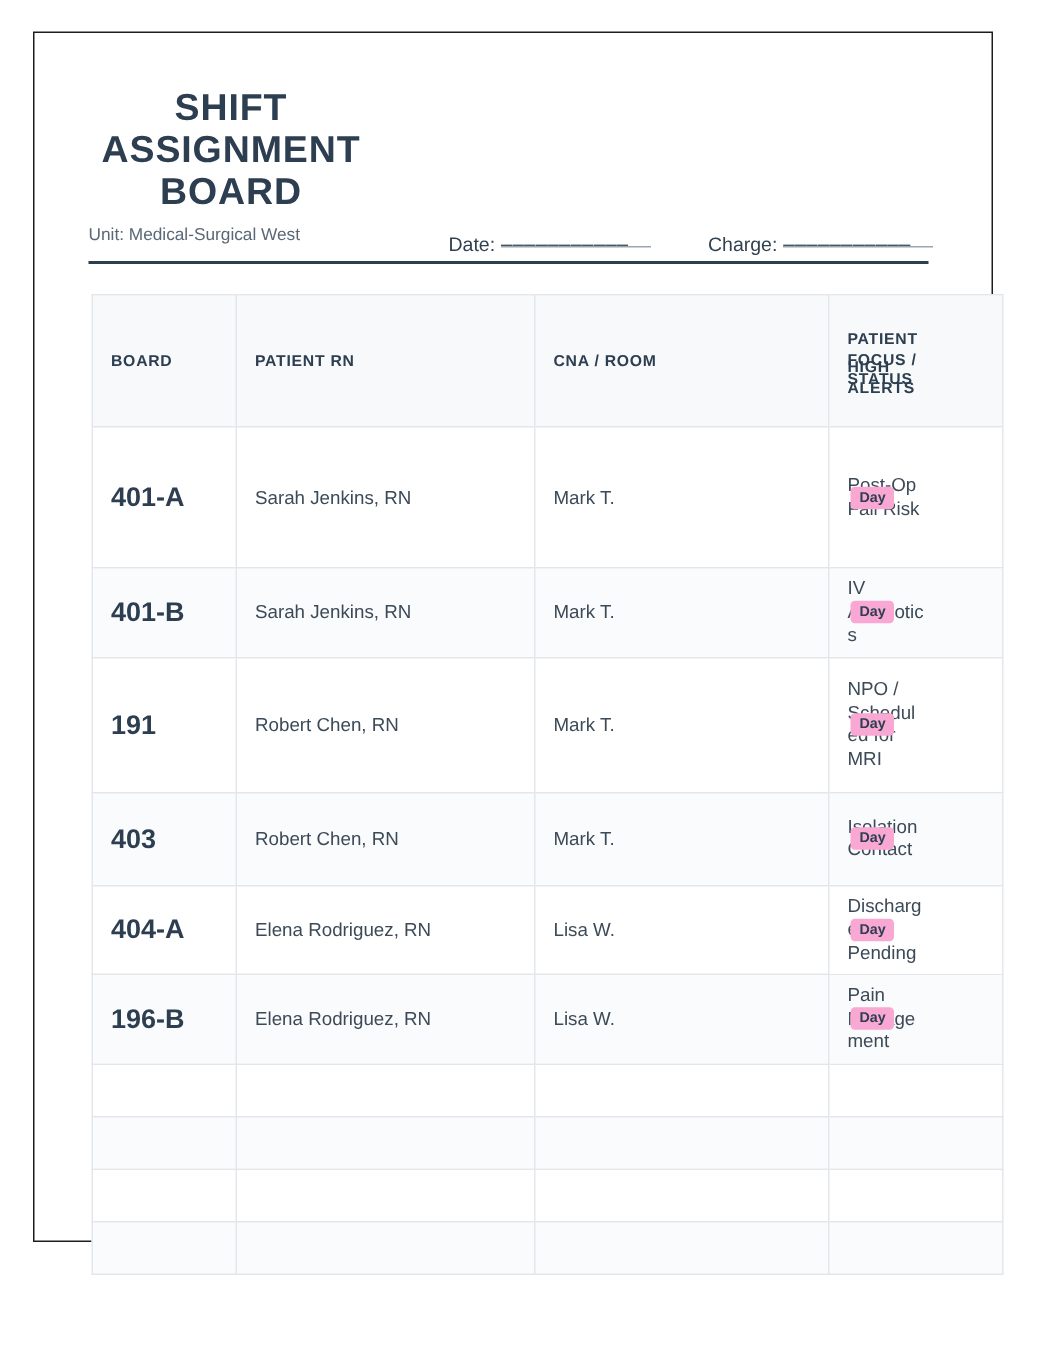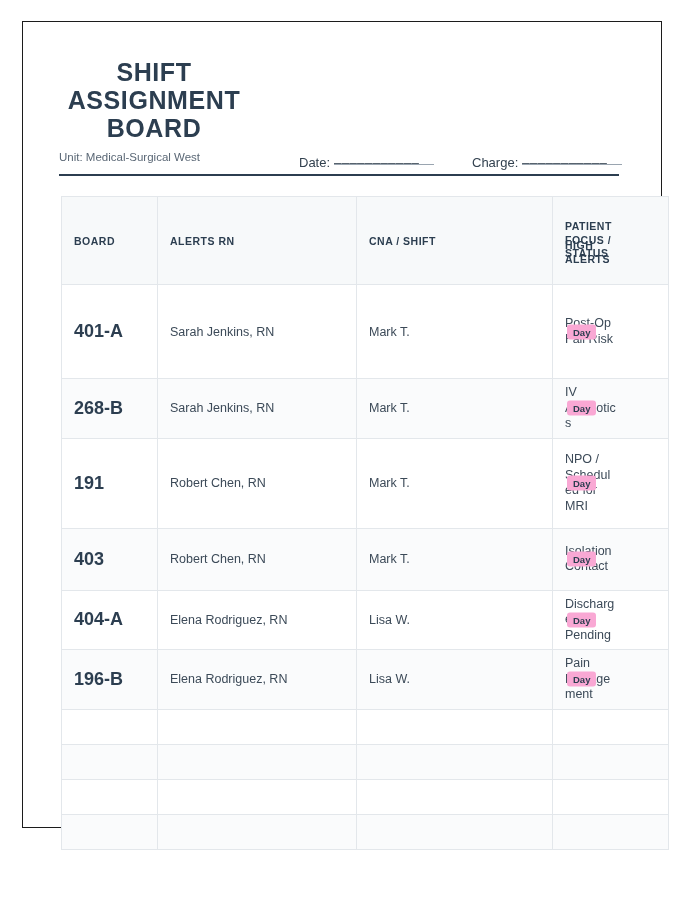--- a/index.html
+++ b/index.html
@@ -221,40 +221,40 @@
   <table class="board-table">
     <colgroup>
       <col class="c-room">
         <col class="c-rn">
         <col class="c-cna">
         <col class="c-focus">
     </colgroup>
     <thead>
       <tr>
         <th>BOARD</th>
-        <th>ALERTS RN</th>
-        <th>CNA / SHIFT</th>
+        <th>PATIENT RN</th>
+        <th>CNA / ROOM</th>
         <th class="th-focus">
           <span class="th-focus-main">PATIENT FOCUS / STATUS</span>
           <span class="th-focus-alt">HIGH ALERTS</span>
         </th>
       </tr>
     </thead>
     <tbody id="table-body">
         <tr class="plain r-h1">
           <td class="cell-room">401-A</td>
           <td>Sarah Jenkins, RN</td>
           <td>Mark T.</td>
           <td class="cell-focus">
             <span class="focus-text">Post-Op Fall Risk</span>
             <span class="shift-badge">Day</span>
           </td>
         </tr>
         <tr class="zebra r-h2">
-          <td class="cell-room">268-B</td>
+          <td class="cell-room">401-B</td>
           <td>Sarah Jenkins, RN</td>
           <td>Mark T.</td>
           <td class="cell-focus">
             <span class="focus-text">IV Antibiotics</span>
             <span class="shift-badge">Day</span>
           </td>
         </tr>
         <tr class="plain r-h3">
           <td class="cell-room">191</td>
           <td>Robert Chen, RN</td>

